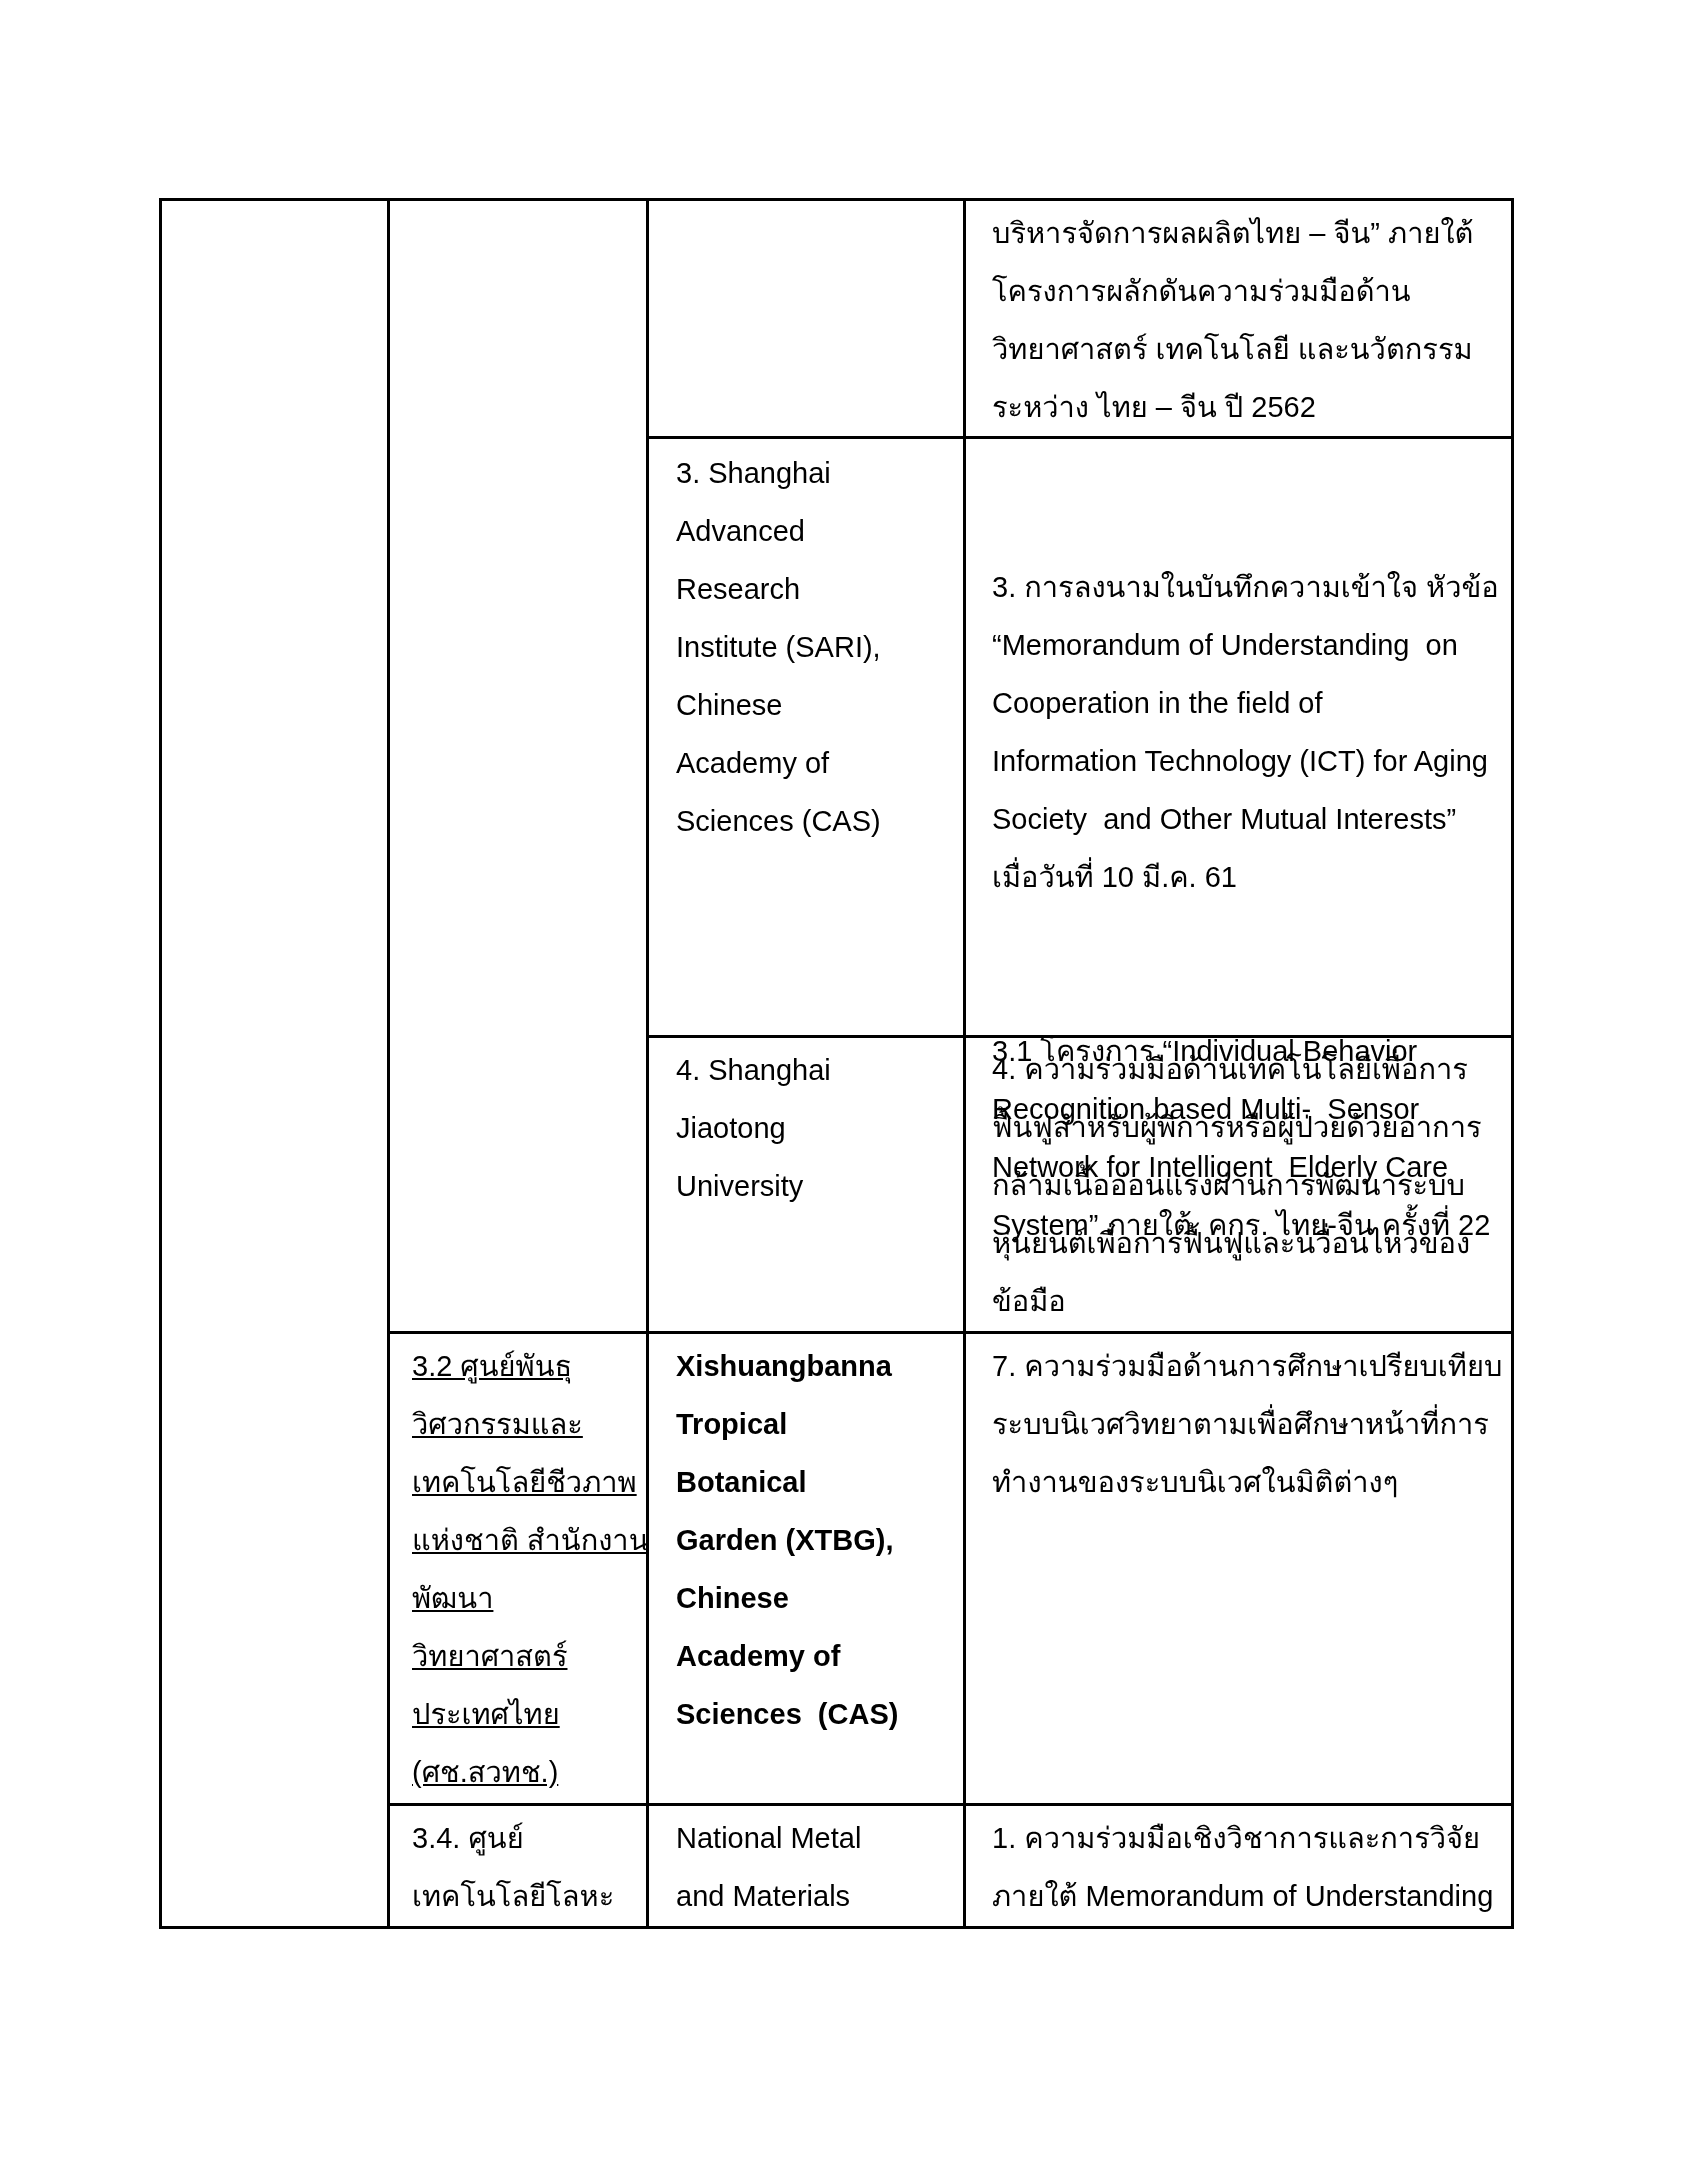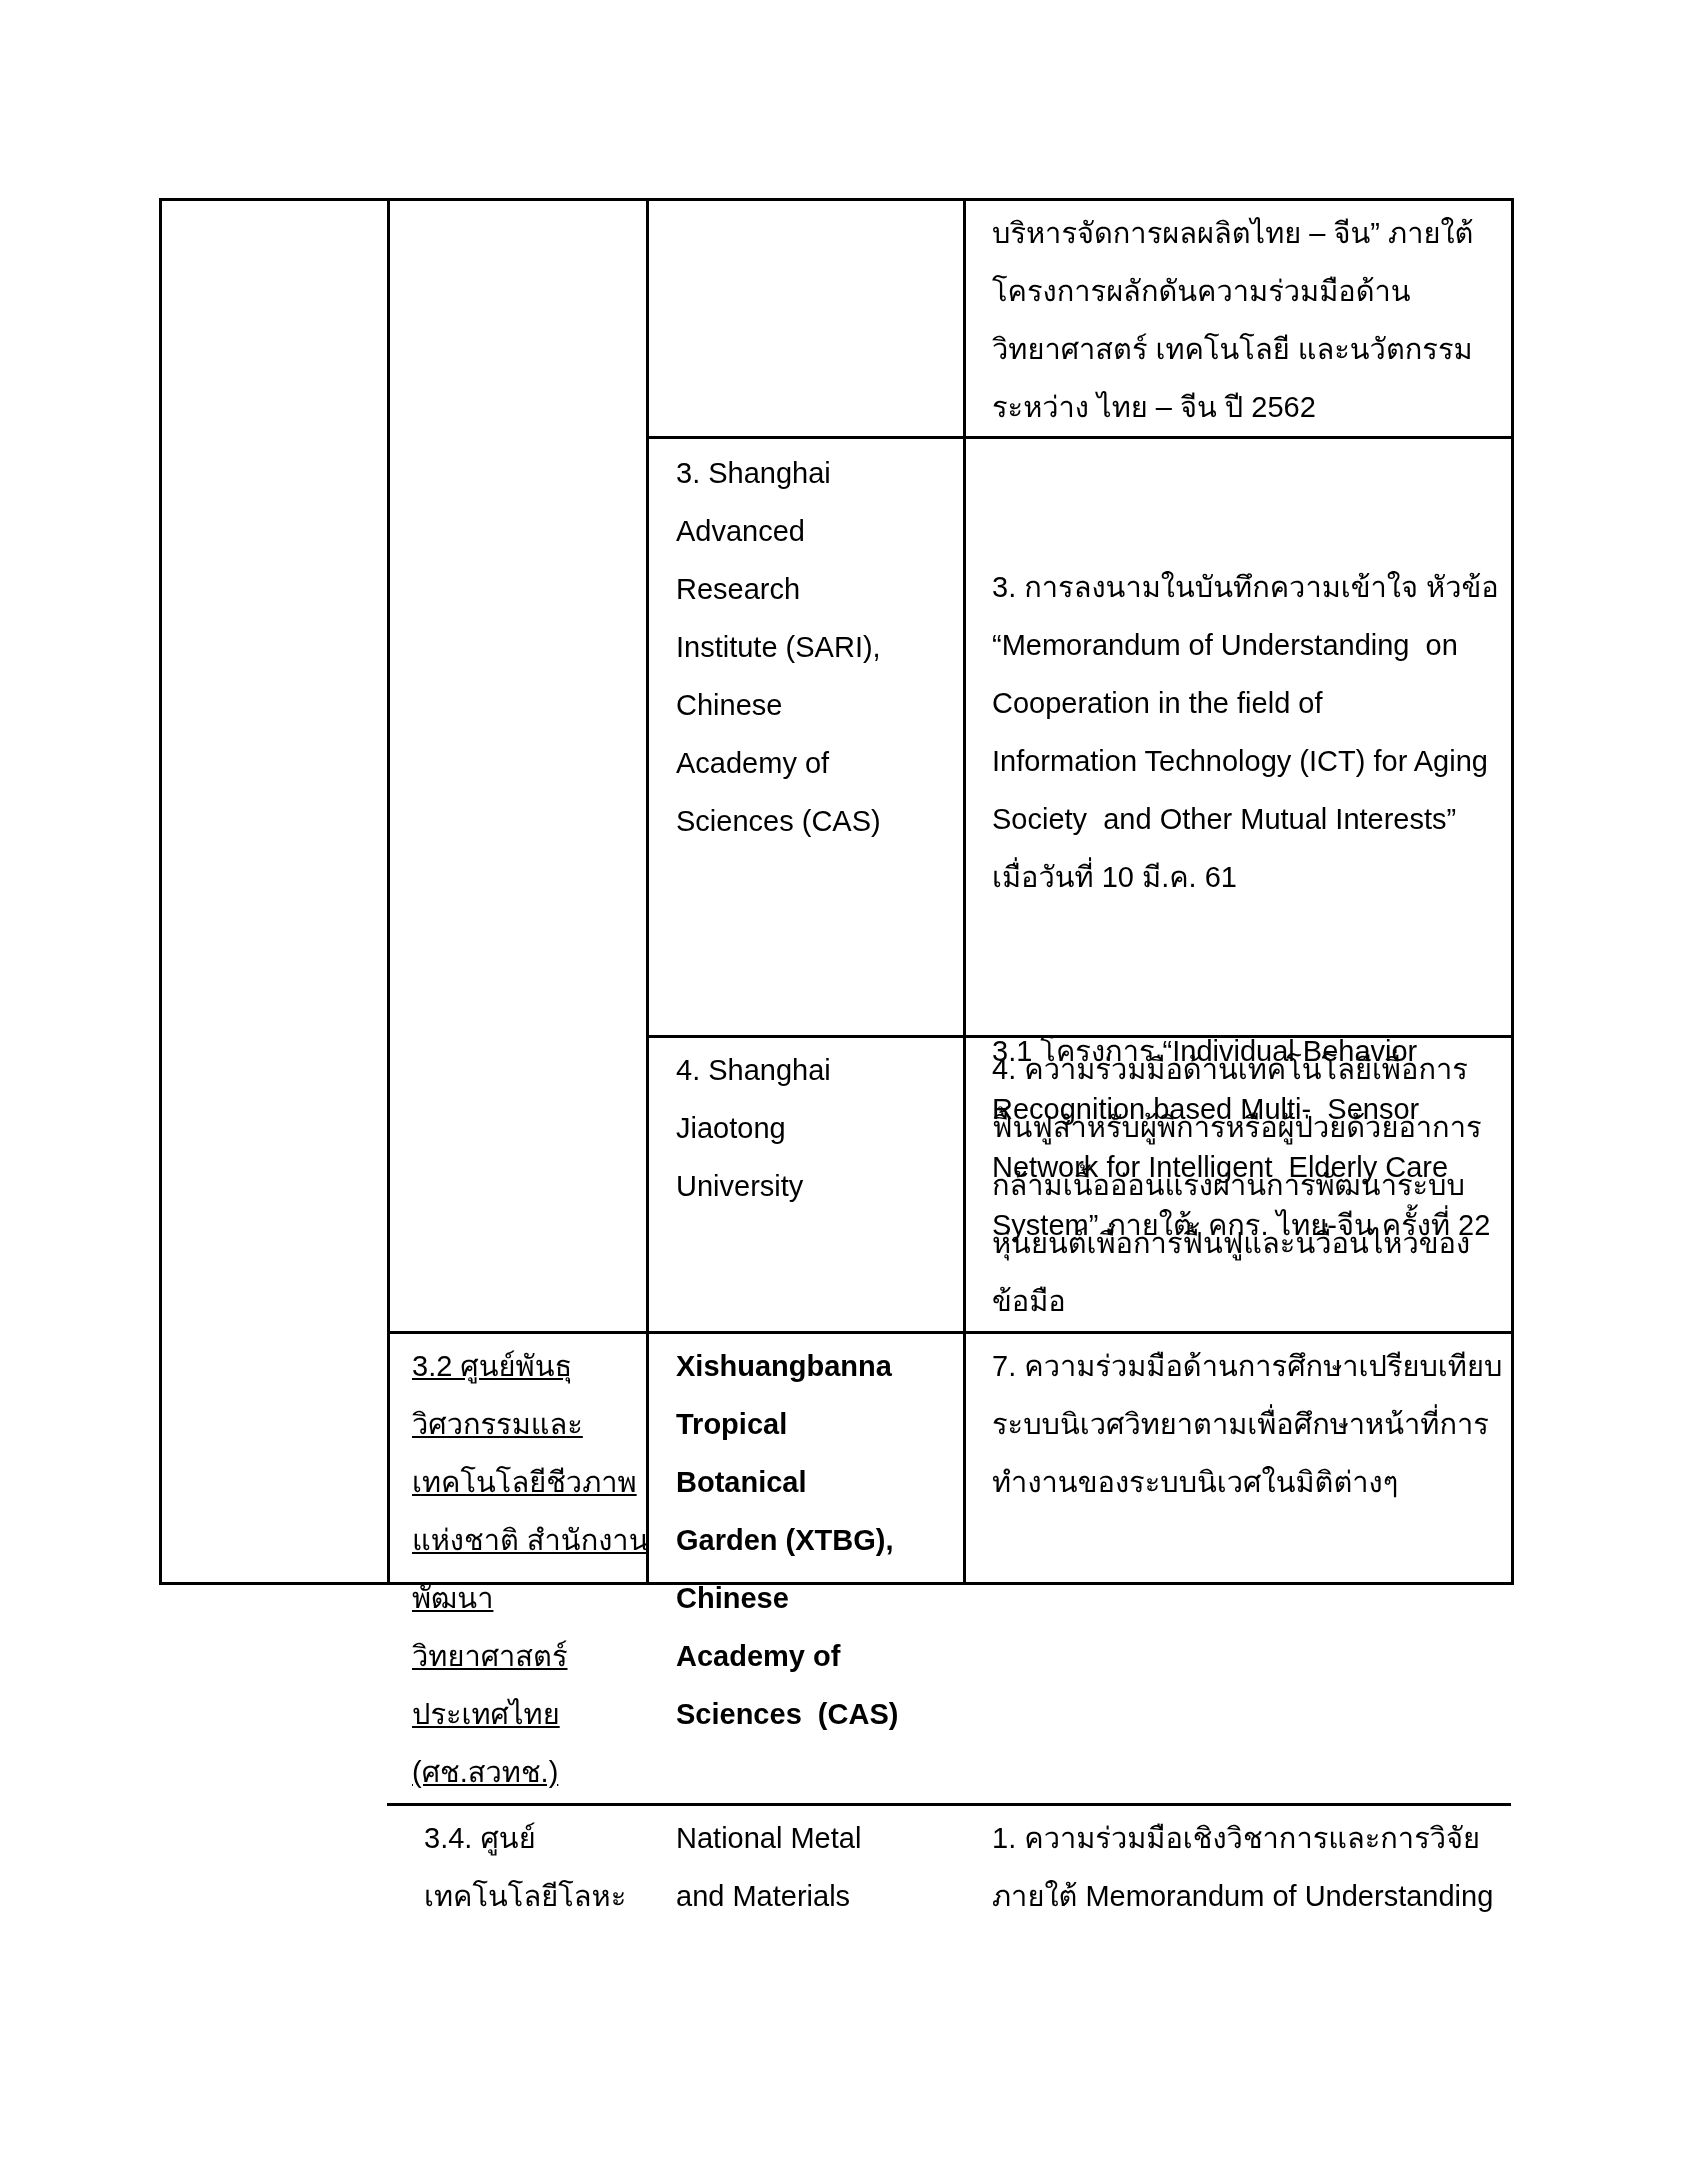--- a/index.html
+++ b/index.html
@@ -1,21 +1,21 @@
 <!DOCTYPE html>
 <html style="font-size:10.6px"><head>
 <meta charset="utf-8">
 <style>
   html,body{margin:0;padding:0;background:#888;}
   #page{
     position:relative;width:1687px;height:2183px;background:#ffffff;
     font-family:"Liberation Sans", sans-serif;color:#000;overflow:hidden;
   }
   #table{
-    position:absolute;left:159px;top:198px;width:1355px;height:1387px;
+    position:absolute;left:159px;top:198px;width:1355px;height:1731px;
     border:3.3px solid #000;box-sizing:border-box;
   }
   .vline{position:absolute;top:0;bottom:0;width:3.3px;background:#000;}
   .hline{position:absolute;height:3.3px;background:#000;right:0;}
   .cell-text{
     position:absolute;font-size:29px;line-height:58px;white-space:pre;
     letter-spacing:0px;
   }
   .cell-text .line{white-space:pre;}
 </style>
@@ -42,19 +42,19 @@
       <div><div class="line">3.1 โครงการ “Individual Behavior</div><div class="line">Recognition based Multi-  Sensor</div><div class="line">Network for Intelligent  Elderly Care</div><div class="line">System” ภายใต้  คกร. ไทย-จีน ครั้งที่ 22</div></div>
     </div>
 
     <div class="cell-text" style="left:514px; top:840px; width:284px;"><div class="line">4. Shanghai</div><div class="line">Jiaotong</div><div class="line">University</div></div>
     <div class="cell-text" style="left:830px; top:839px; width:523px;"><div class="line">4. ความร่วมมือด้านเทคโนโลยีเพื่อการ</div><div class="line">ฟื้นฟูสำหรับผู้พิการหรือผู้ป่วยด้วยอาการ</div><div class="line">กล้ามเนื้ออ่อนแรงผ่านการพัฒนาระบบ</div><div class="line">หุ่นยนต์เพื่อการฟื้นฟูและนวื่อนไหวของ</div><div class="line">ข้อมือ</div></div>
 
     <div class="cell-text" style="left:250px; top:1136px; width:238px;text-decoration:underline;"><div class="line">3.2 ศูนย์พันธุ</div><div class="line">วิศวกรรมและ</div><div class="line">เทคโนโลยีชีวภาพ</div><div class="line">แห่งชาติ สำนักงาน</div><div class="line">พัฒนา</div><div class="line">วิทยาศาสตร์</div><div class="line">ประเทศไทย</div><div class="line">(ศช.สวทช.)</div></div>
     <div class="cell-text" style="left:514px; top:1136px; width:284px;font-weight:bold;"><div class="line">Xishuangbanna</div><div class="line">Tropical</div><div class="line">Botanical</div><div class="line">Garden (XTBG),</div><div class="line">Chinese</div><div class="line">Academy of</div><div class="line">Sciences  (CAS)</div></div>
     <div class="cell-text" style="left:830px; top:1136px; width:523px;"><div class="line">7. ความร่วมมือด้านการศึกษาเปรียบเทียบ</div><div class="line">ระบบนิเวศวิทยาตามเพื่อศึกษาหน้าที่การ</div><div class="line">ทำงานของระบบนิเวศในมิติต่างๆ</div></div>
 
-    <div class="cell-text" style="left:250px; top:1608px; width:238px;margin-left:12px;"><div class="line">3.4. ศูนย์</div><div class="line">เทคโนโลยีโลหะ</div></div>
+    <div class="cell-text" style="left:250px; top:1608px; width:238px;"><div class="line">3.4. ศูนย์</div><div class="line">เทคโนโลยีโลหะ</div></div>
     <div class="cell-text" style="left:514px; top:1608px; width:284px;"><div class="line">National Metal</div><div class="line">and Materials</div></div>
     <div class="cell-text" style="left:830px; top:1608px; width:523px;"><div class="line">1. ความร่วมมือเชิงวิชาการและการวิจัย</div><div class="line">ภายใต้ Memorandum of Understanding</div></div>
 
   </div>
 </div>
 
 
 </body></html>

